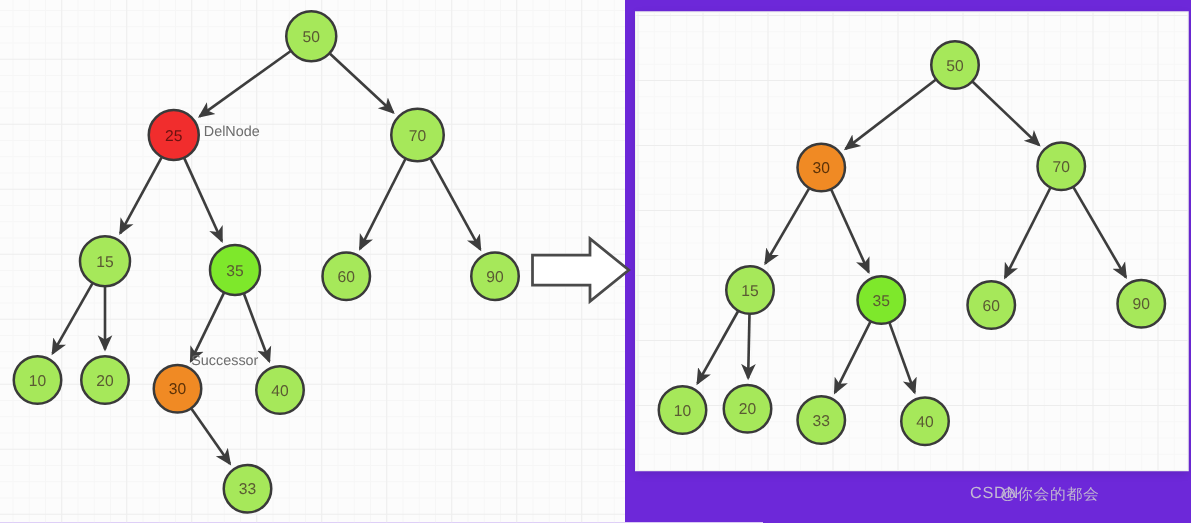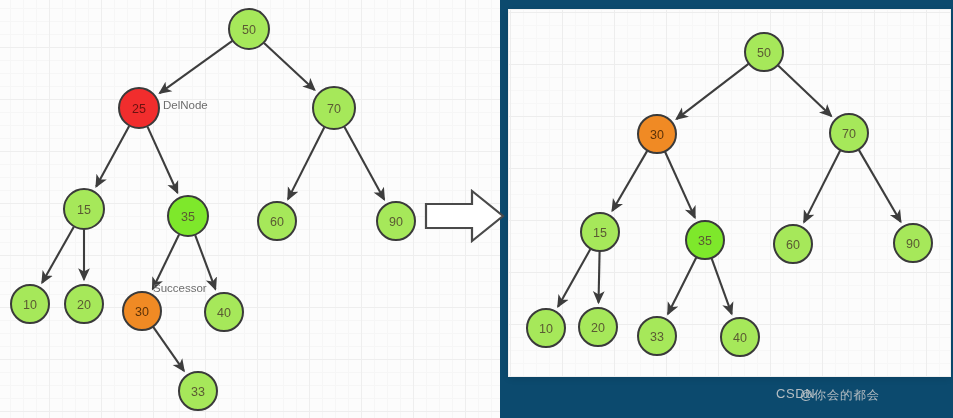--- a/index.html
+++ b/index.html
@@ -5,21 +5,21 @@
   html, body {
     margin: 0;
     padding: 0;
     background: #ffffff;
   }
   #screenshot {
     position: relative;
     width: 953px;
     height: 418px;
     overflow: hidden;
-    background: #0c4a6e;
+    background: #6d28d9;
     font-family: "Liberation Sans", sans-serif;
   }
 
   
   .left-canvas {
     position: absolute;
     left: 0;
     top: 0;
     width: 500px;
     height: 418px;

